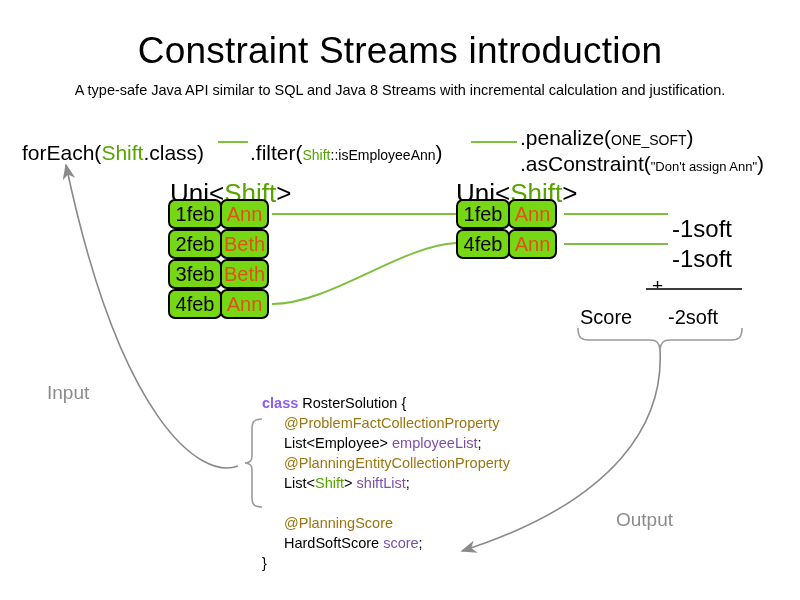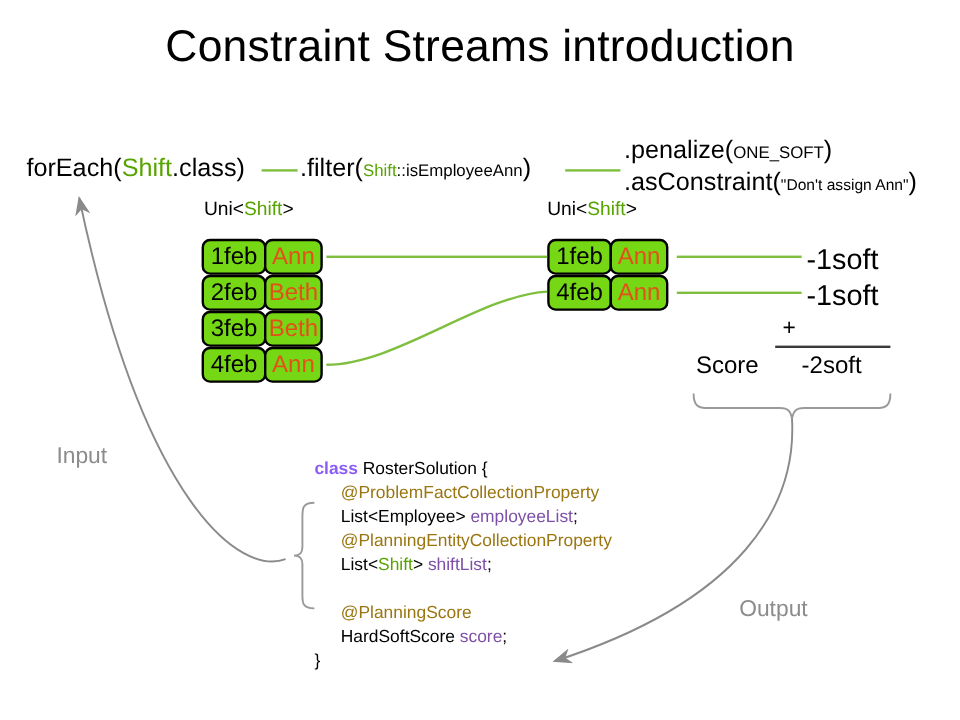--- a/index.html
+++ b/index.html
@@ -1,41 +1,41 @@
 <!DOCTYPE html>
 <html><head>
 <meta charset="utf-8">
 <style>
   html,body{margin:0;padding:0;background:#ffffff;}
   body{width:800px;height:600px;overflow:hidden;
        font-family:"Liberation Sans",sans-serif;color:#000;}
   #stage{position:relative;width:800px;height:600px;}
 
-  .abs{position:absolute;white-space:nowrap;}
+  .abs{position:absolute;white-space:nowrap;margin-top:12px;}
 
   
   #title{left:0;top:18px;width:800px;text-align:center;
          font-size:37px;letter-spacing:.2px;}
   #subtitle{left:0;top:70px;width:800px;text-align:center;font-size:14.5px;}
 
   
   .code-lg{font-size:21px;}
   .green{color:#57a300;}
   .sm{font-size:14px;}
   .sm2{font-size:13px;}
 
   #foreach{left:22px;top:129px;}
   #filter{left:250px;top:129px;}
   #pen{left:520px;top:114px;}
   #ascons{left:520px;top:140px;}
 
   .conn{position:absolute;height:0;border-top:2px solid #7fbf3f;}
 
   
-  .uni{font-size:16px;}
+  .uni{font-size:26px;}
   #uniL{left:170px;top:166px;}
   #uniR{left:456px;top:166px;}
 
   
   .tbl{position:absolute;}
   .row{position:relative;height:30px;}
   .cell{position:absolute;top:0;height:30px;box-sizing:border-box;
         background:#76d715;border:2px solid #000;border-radius:7px;
         font-size:20px;line-height:26px;text-align:center;}
   .cell.date{left:0;width:54px;color:#000;}
@@ -65,20 +65,21 @@
 
   svg.ov{position:absolute;left:0;top:0;width:800px;height:600px;
          pointer-events:none;}
 </style>
 </head>
 <body>
 
 <div id="stage">
 
   <div class="abs" id="title">Constraint Streams introduction</div>
+  <div class="abs" id="subtitle">A type-safe Java API similar to SQL and Java 8 Streams with incremental calculation and justification.</div>
 
   <div class="abs code-lg" id="foreach"><span>forEach(</span><span class="green">Shift</span><span>.class)</span></div>
 
   <div class="abs code-lg" id="filter"><span>.filter(</span><span class="green sm">Shift</span><span class="sm">::isEmployeeAnn</span><span>)</span></div>
 
   <div class="abs code-lg" id="pen"><span>.penalize(</span><span class="sm">ONE_SOFT</span><span>)</span></div>
 
   <div class="abs code-lg" id="ascons"><span>.asConstraint(</span><span class="sm2">"Don't assign Ann"</span><span>)</span></div>
 
   <div class="conn" style="left:218px;top:141px;width:30px;"></div>

